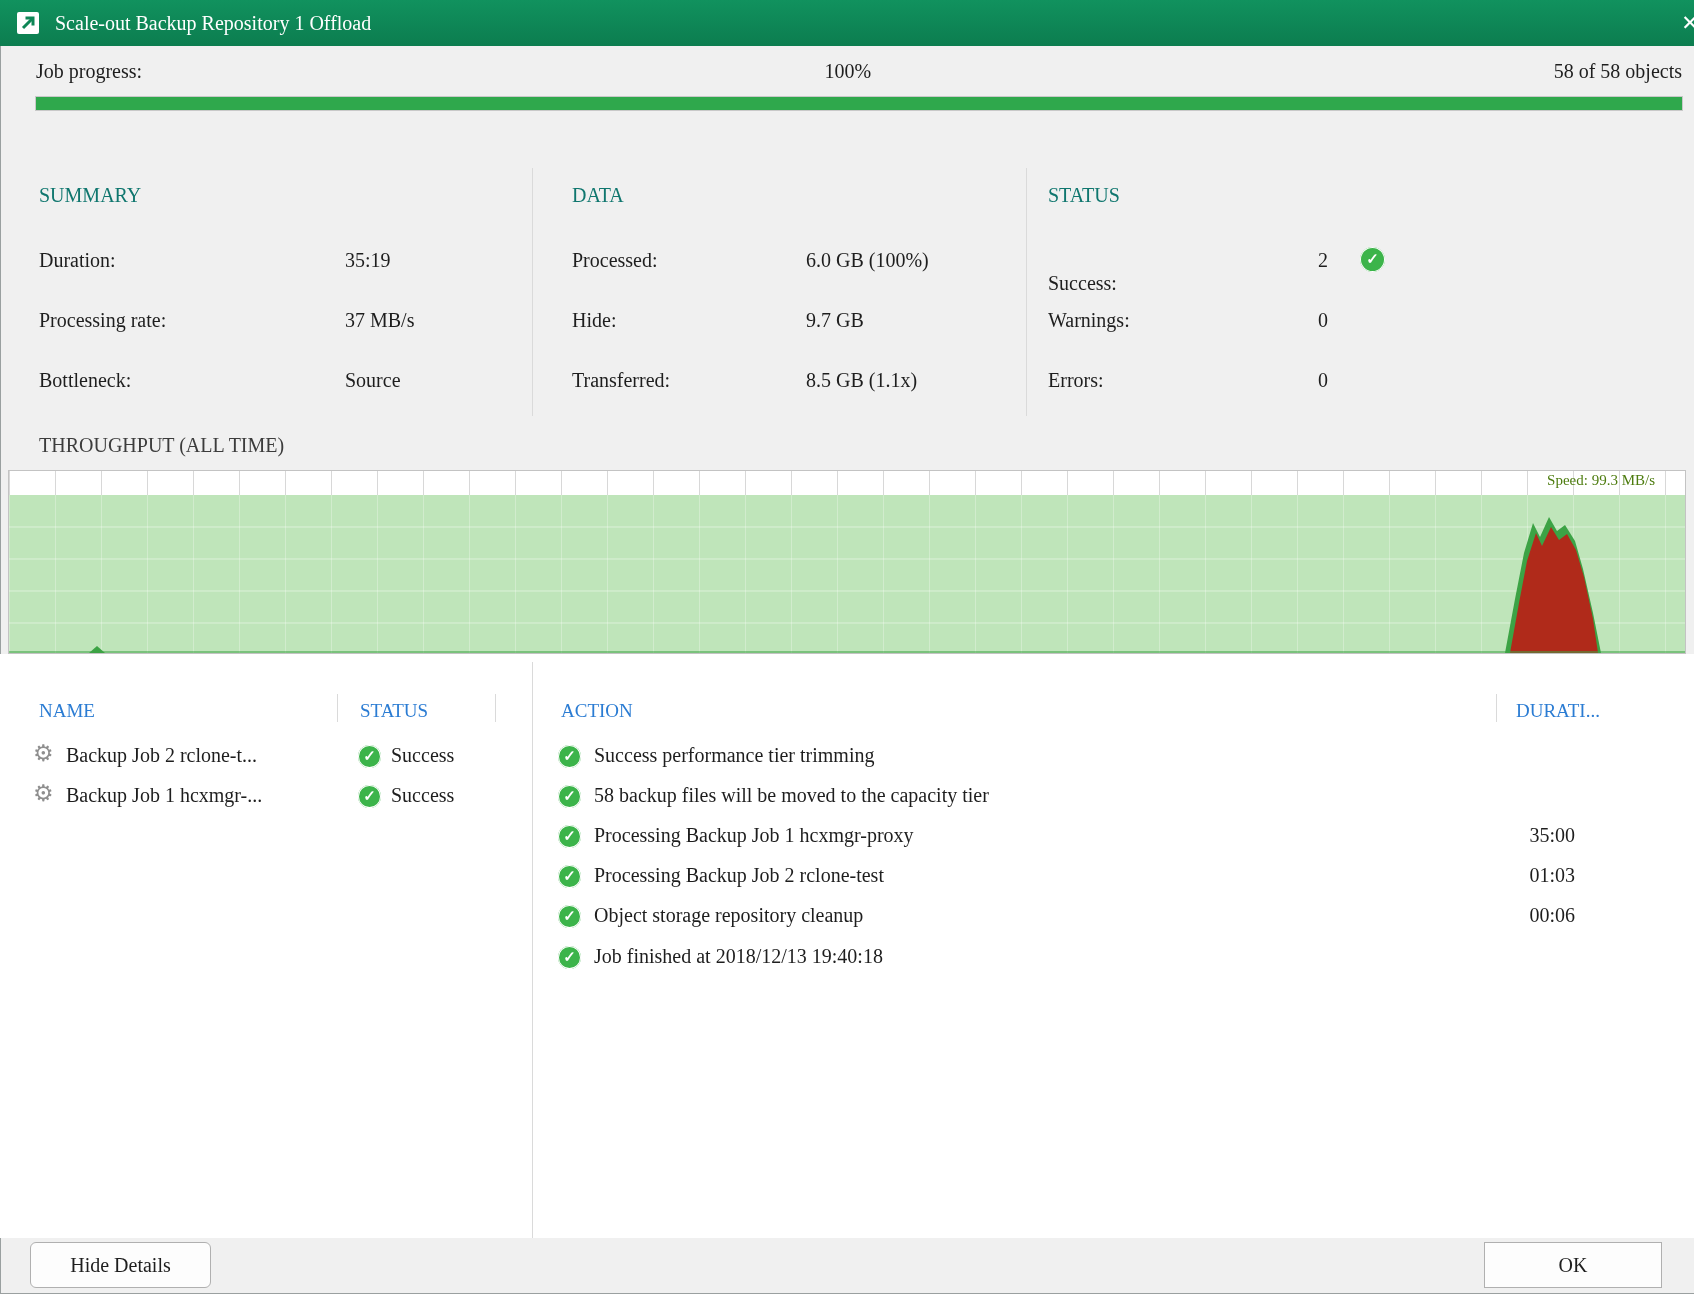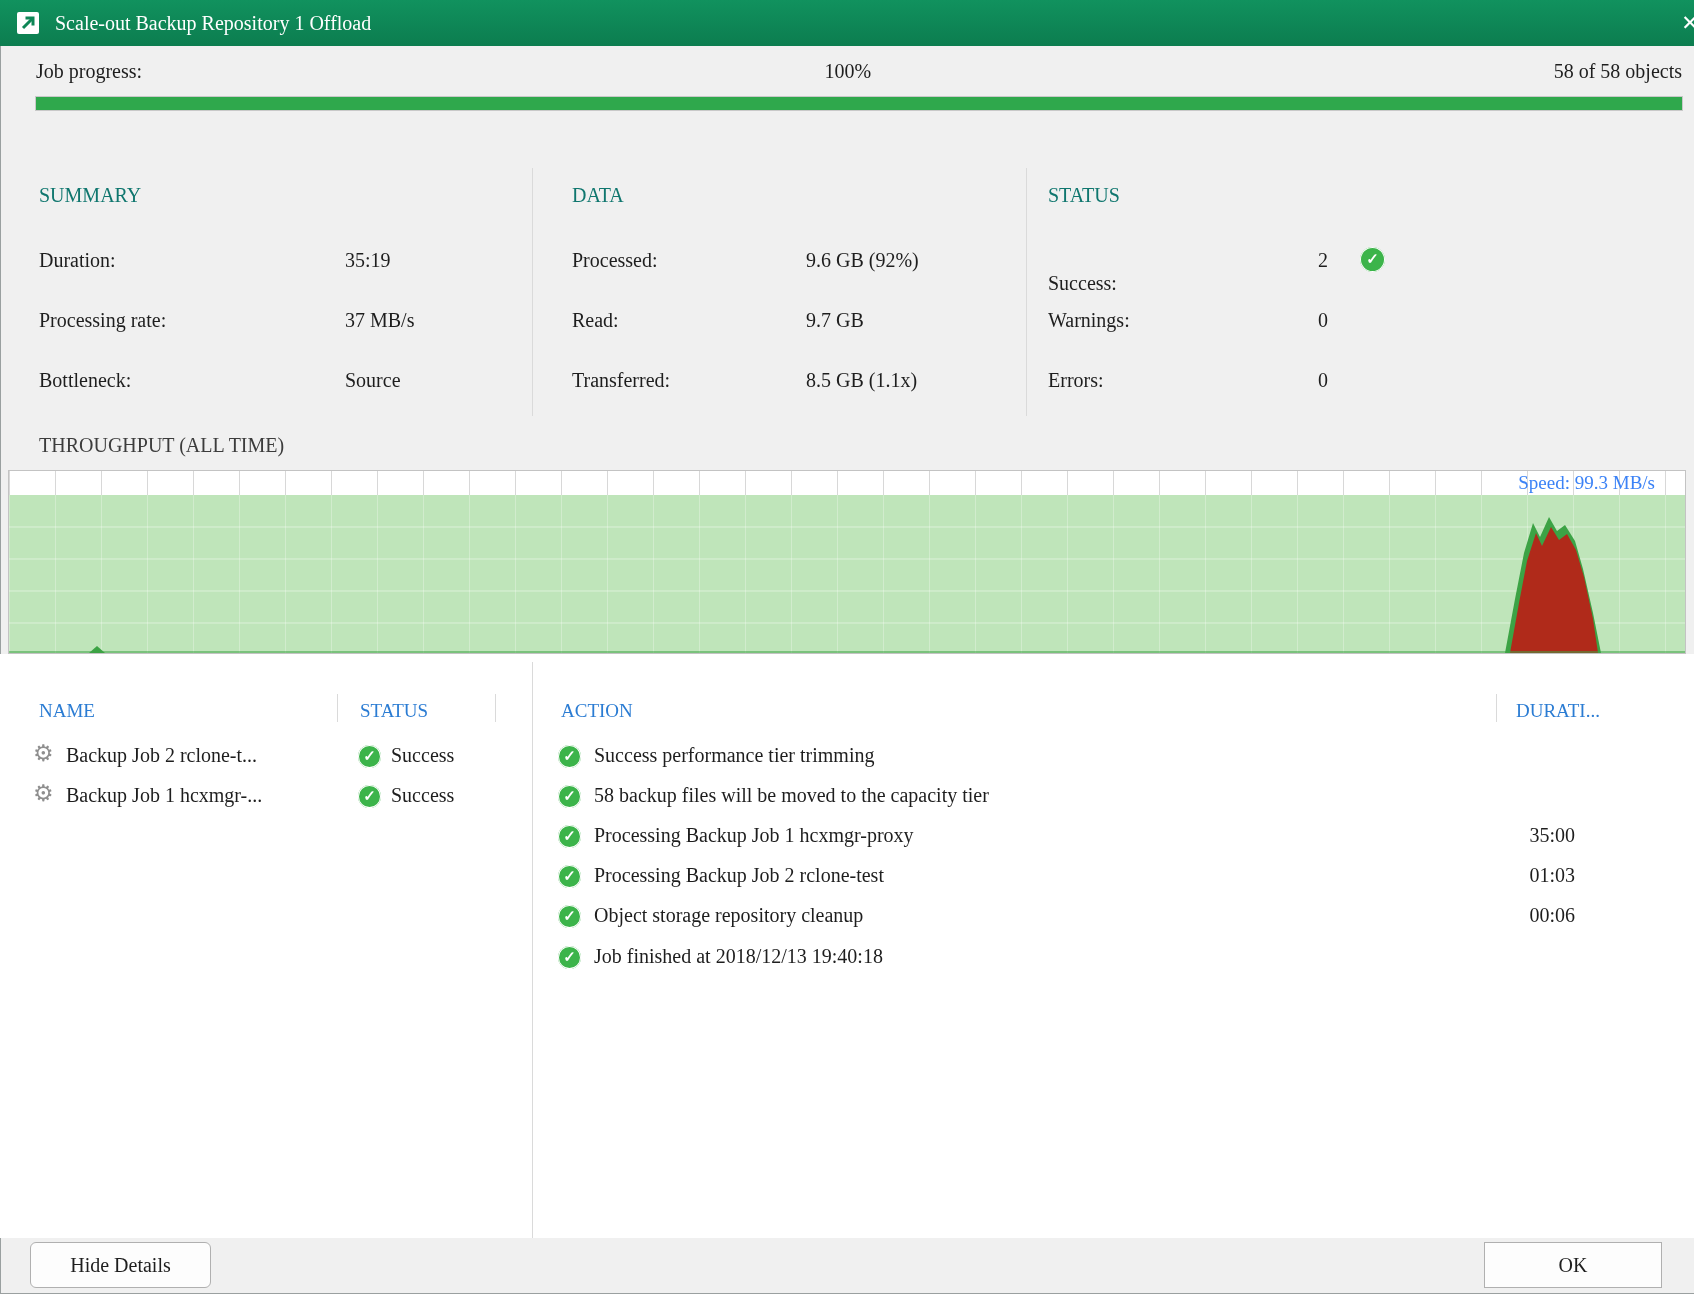--- a/index.html
+++ b/index.html
@@ -48,21 +48,21 @@
   .vdiv { position: absolute; width: 1px; background: #dadada; }
 
   
   .chart-title { position: absolute; left: 39px; top: 434px; font-size: 20px; color: #3c3c3c; }
   .chart {
     position: absolute; left: 8px; top: 470px; width: 1678px; height: 184px;
     background: #ffffff; border: 1px solid #c3c3c3; box-sizing: border-box;
   }
   .chart svg { display: block; width: 100%; height: 100%; }
   .speed-label {
-    position: absolute; top: 1px; right: 30px; font-size: 19px; color: #3b82f6;
+    position: absolute; top: 1px; right: 30px; font-size: 15px; color: #4d7c0f;
     background: transparent;
   }
 
   
   .details {
     position: absolute; top: 654px; left: 0; width: 1694px; height: 584px;
     background: #ffffff;
   }
   .pane-div { position: absolute; left: 532px; top: 8px; bottom: 0; width: 1px; background: #dadada; }
   .col-h { position: absolute; font-size: 19px; color: #2b7cd3; white-space: nowrap; }
@@ -118,22 +118,22 @@
   <span class="panel-heading" style="left:39px; top:184px;">SUMMARY</span>
   <span class="stat" style="left:39px;  top:249px;">Duration:</span>
   <span class="stat" style="left:345px; top:249px;">35:19</span>
   <span class="stat" style="left:39px;  top:309px;">Processing rate:</span>
   <span class="stat" style="left:345px; top:309px;">37 MB/s</span>
   <span class="stat" style="left:39px;  top:369px;">Bottleneck:</span>
   <span class="stat" style="left:345px; top:369px;">Source</span>
 
   <span class="panel-heading" style="left:572px; top:184px;">DATA</span>
   <span class="stat" style="left:572px; top:249px;">Processed:</span>
-  <span class="stat" style="left:806px; top:249px;">9.6 GB (92%)</span>
-  <span class="stat" style="left:572px; top:309px;">Read:</span>
+  <span class="stat" style="left:806px; top:249px;">6.0 GB (100%)</span>
+  <span class="stat" style="left:572px; top:309px;">Hide:</span>
   <span class="stat" style="left:806px; top:309px;">9.7 GB</span>
   <span class="stat" style="left:572px; top:369px;">Transferred:</span>
   <span class="stat" style="left:806px; top:369px;">8.5 GB (1.1x)</span>
 
   <span class="panel-heading" style="left:1048px; top:184px;">STATUS</span>
   <span class="stat" style="left:1048px; top:249px;margin-top:23px;">Success:</span>
   <span class="stat" style="left:1318px; top:249px;">2</span>
   <span class="chk big" style="left:1360px; top:247px;">✓</span>
   <span class="stat" style="left:1048px; top:309px;">Warnings:</span>
   <span class="stat" style="left:1318px; top:309px;">0</span>

